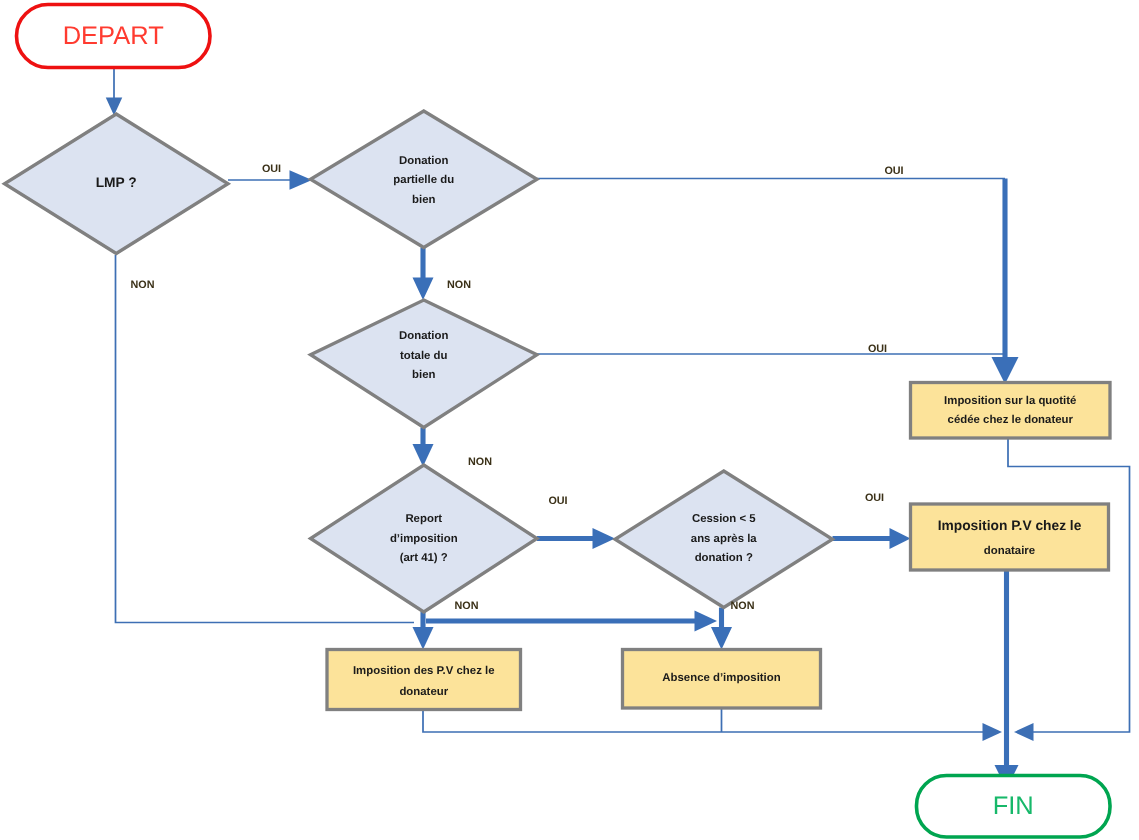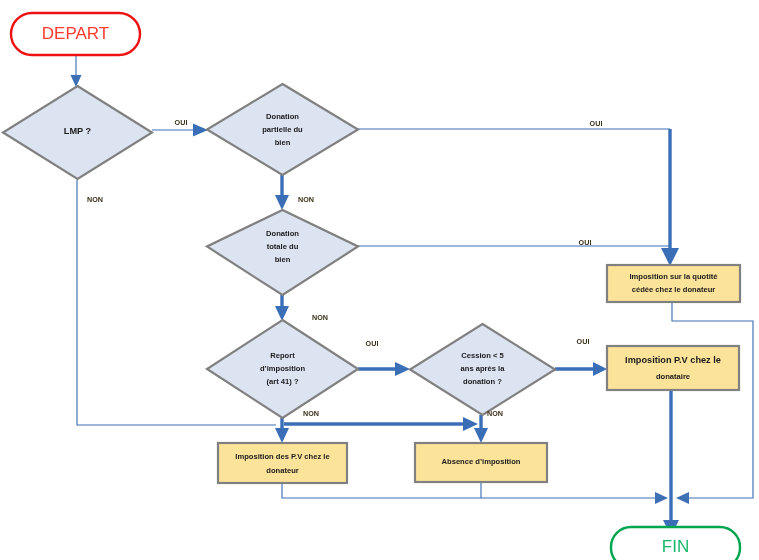--- a/index.html
+++ b/index.html
@@ -10,21 +10,20 @@
   body {
     width: 759px;
     height: 560px;
     font-family: "Liberation Sans", sans-serif;
     overflow: hidden;
   }
   #flowchart-root {
     position: relative;
     width: 759px;
     height: 471px;
-    margin-top: 10px;
   }
   svg#flow-svg {
     display: block;
     width: 759px;
     height: 560px;
   }
   .diamond-shape {
     fill: #dce3f1;
     stroke: #808080;
     stroke-width: 2.2;

